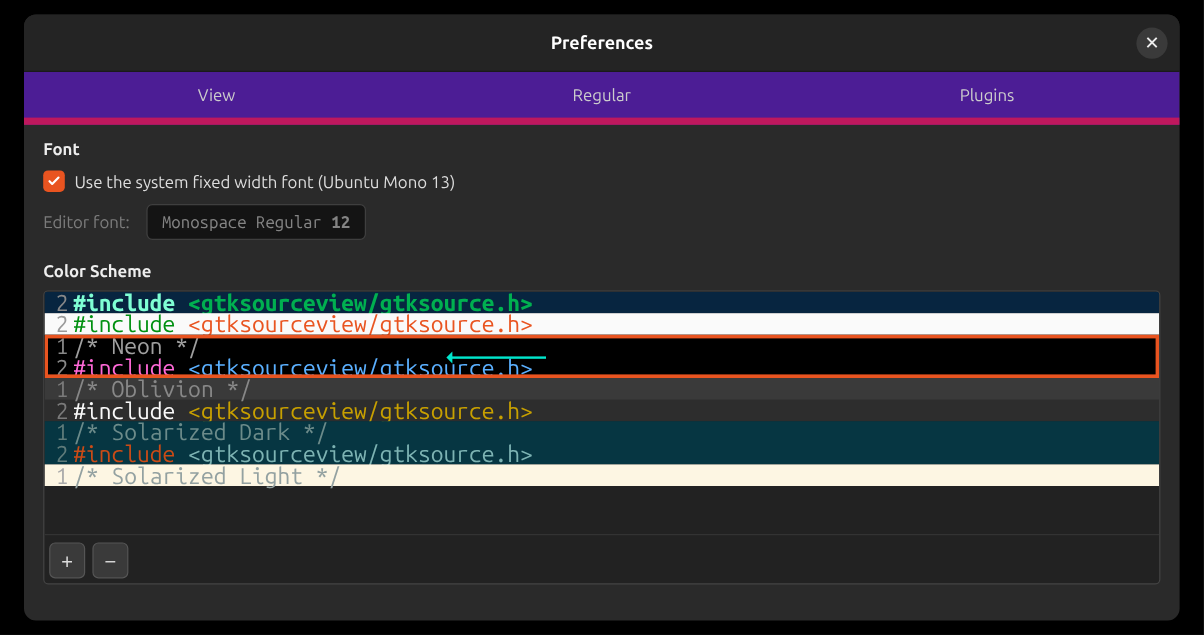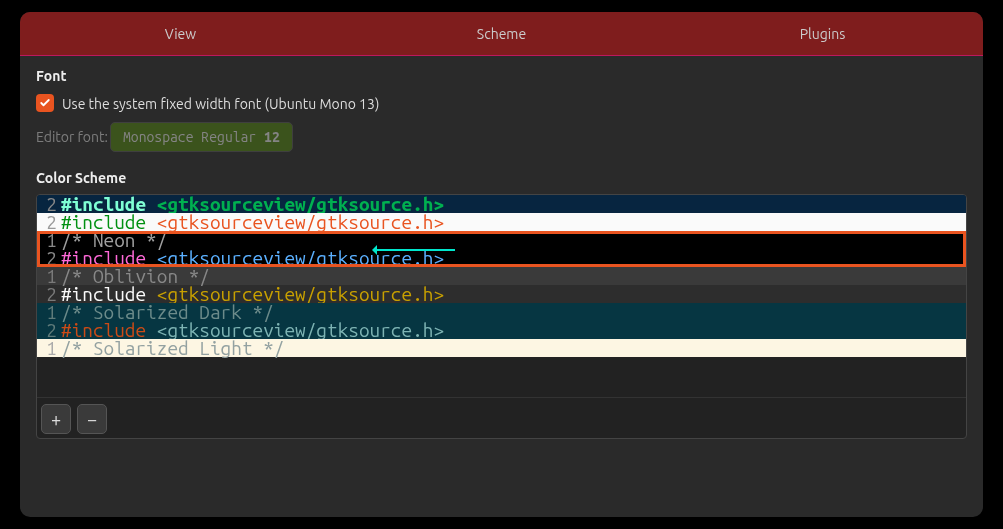--- a/index.html
+++ b/index.html
@@ -37,22 +37,22 @@
   .close-btn {
     position: absolute; right: 10px; top: 50%; transform: translateY(-50%);
     width: 26px; height: 26px; border-radius: 50%;
     background: #3a3a3a;
     display: flex; align-items: center; justify-content: center;
     color: #eee; font-size: 15px; cursor: pointer;
   }
   .tabs {
     display: flex;
     height: 44px;
-    background: #7f1d1d;
-    border-bottom: 1px solid #be185d;
+    background: #4c1d95;
+    border-bottom: 6px solid #be185d;
   }
   .tab {
     flex: 1;
     display: flex;
     align-items: center;
     justify-content: center;
     color: #ccc;
     cursor: pointer;
     position: relative;
   }
@@ -84,26 +84,26 @@
     display: flex; align-items: flex-end; gap: 8px; margin: 6px 0 10px 0;
   }
   .checkbox {
     width: 18px; height: 18px; border-radius: 4px;
     background: #e95420;
     display: flex; align-items: center; justify-content: center;
     color: #fff;
   }
   .checkbox svg { width: 12px; height: 12px; }
   .editor-font-row {
-    display: flex; align-items: center; gap: 2px;
+    display: flex; align-items: center; gap: 14px;
     margin-bottom: 18px; opacity: .5;
   }
   .editor-font-label { color: #ccc; }
   .font-button {
-    border: 1px solid #555; background: #4d7c0f;
+    border: 1px solid #555; background: #000000;
     padding: 6px 12px; border-radius: 5px;
     font-family: "Ubuntu Mono", monospace;
     color: #ddd;
   }
   .font-button .sz { font-weight: 700; }
   .scheme-list {
     border: 1px solid #444; border-radius: 4px;
     background: #222;
     overflow: hidden;
     margin-top: 4px;
@@ -183,27 +183,33 @@
     background: #3a3a3a; border: 1px solid #555; border-radius: 5px;
     display: flex; align-items: center; justify-content: center;
     color: #ddd; font-size: 18px; cursor: pointer;
   }
 </style>
 </head>
 <body>
 
 <div class="window">
 
+  <div class="titlebar">
+    <div class="title">Preferences</div>
+    <div class="close-btn">
+      <span>✕</span>
+    </div>
+  </div>
 
   <div class="tabs">
     <div class="tab">
       <span>View</span>
     </div>
     <div class="tab">
-      <span>Scheme</span>
+      <span>Regular</span>
     </div>
     <div class="tab">
       <span>Plugins</span>
     </div>
   </div>
 
   <div class="content">
 
     <div class="section-title">Font</div>
 

